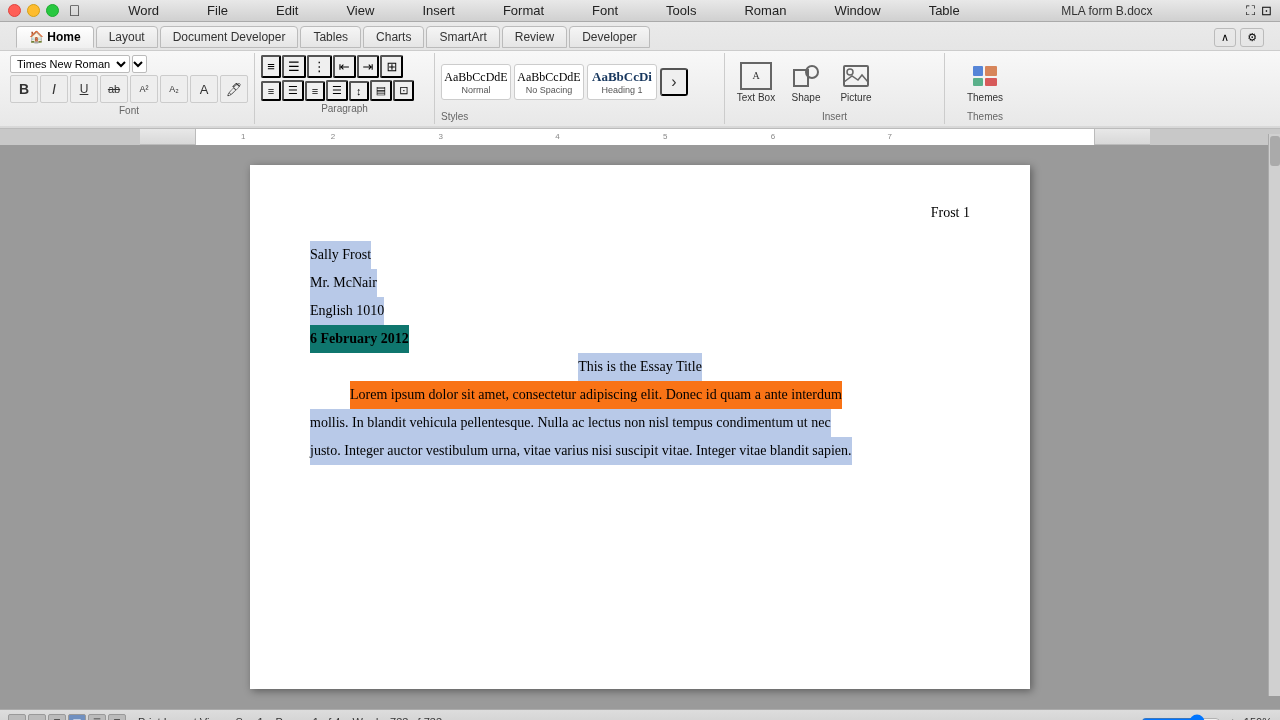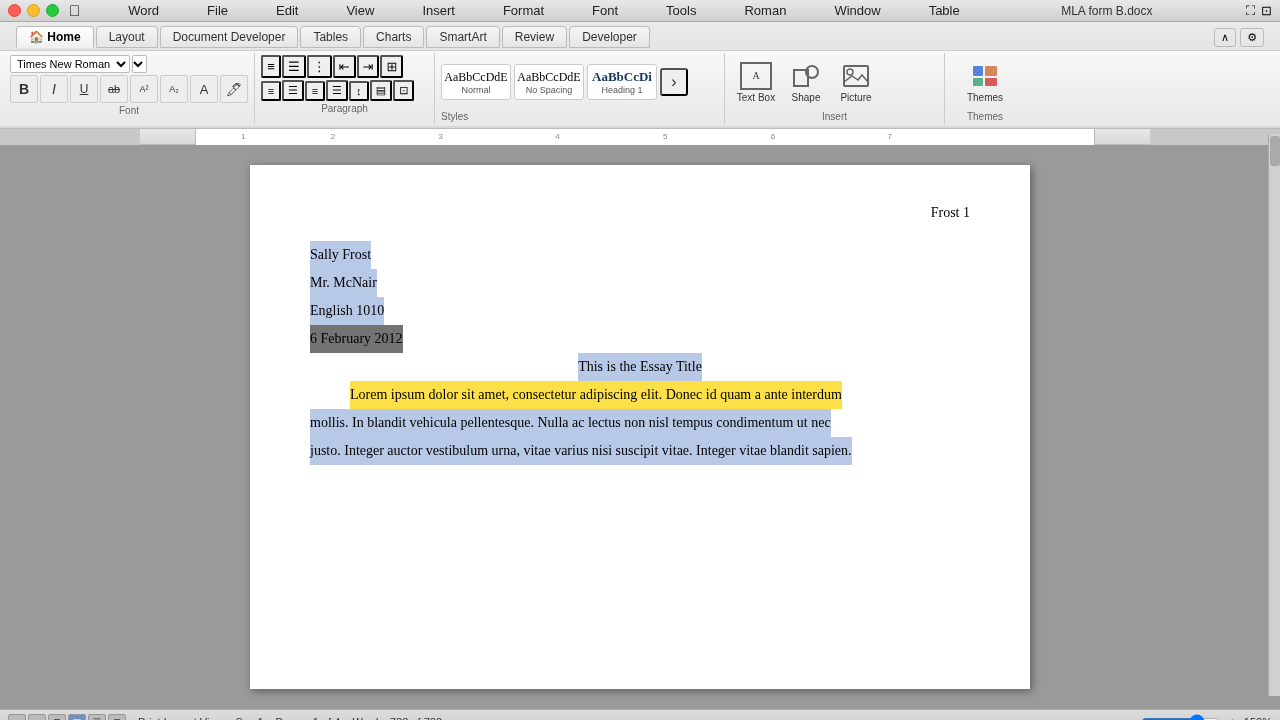--- a/index.html
+++ b/index.html
@@ -396,29 +396,29 @@
 
       <div style="line-height:2.0;margin-bottom:0;">
         <span style="background:#b8c9e8;display:inline-block;">Mr. McNair</span>
       </div>
 
       <div style="line-height:2.0;margin-bottom:0;">
         <span style="background:#b8c9e8;display:inline-block;">English 1010</span>
       </div>
 
       <div style="line-height:2.0;margin-bottom:0;">
-        <span style="background:#737373;display:inline-block;">6 February 2012</span>
+        <span style="background:#0f766e;display:inline-block;font-weight:bold;">6 February 2012</span>
       </div>
 
       <div style="line-height:2.0;text-align:center;margin-bottom:0;">
         <span style="background:#b8c9e8;display:inline-block;">This is the Essay Title</span>
       </div>
 
       <div style="line-height:2.0;padding-left:40px;margin-bottom:0;">
-        <span style="background:#fde047;display:inline-block;">Lorem ipsum dolor sit amet, consectetur adipiscing elit. Donec id quam a ante interdum</span>
+        <span style="background:#f97316;display:inline-block;">Lorem ipsum dolor sit amet, consectetur adipiscing elit. Donec id quam a ante interdum</span>
       </div>
 
       <div style="line-height:2.0;margin-bottom:0;">
         <span style="background:#b8c9e8;display:inline-block;">mollis. In blandit vehicula pellentesque. Nulla ac lectus non nisl tempus condimentum ut nec</span>
       </div>
 
       <div style="line-height:2.0;margin-bottom:0;">
         <span style="background:#b8c9e8;display:inline-block;">justo. Integer auctor vestibulum urna, vitae varius nisi suscipit vitae. Integer vitae blandit sapien.</span>
       </div>
     </div>

